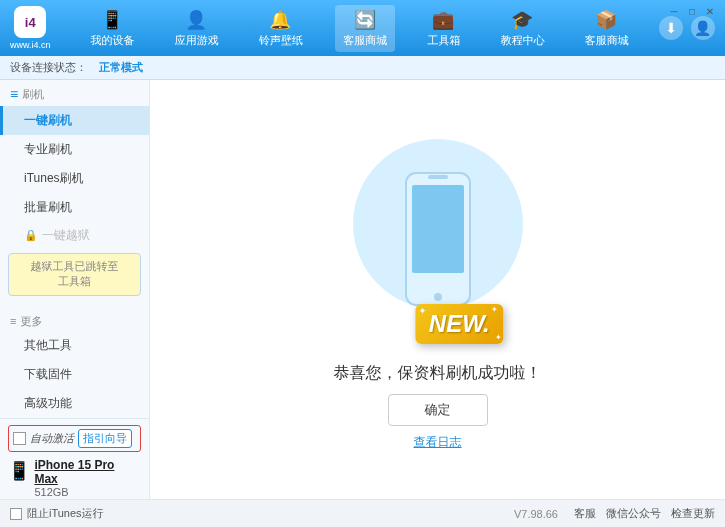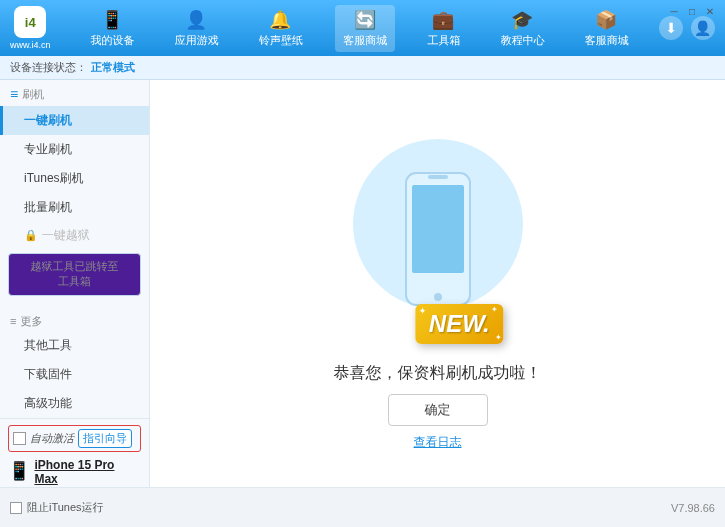--- a/index.html
+++ b/index.html
@@ -16,35 +16,35 @@
     .nav-icon { font-size: 18px; margin-bottom: 2px; }
     .nav-label { font-size: 11px; color: #fff; white-space: nowrap; }
     .header-right { display: flex; align-items: center; gap: 8px; margin-left: 10px; }
     .header-btn { width: 24px; height: 24px; border-radius: 50%; background: rgba(255,255,255,0.3); display: flex; align-items: center; justify-content: center; cursor: pointer; color: #fff; font-size: 14px; }
 
     
     .win-controls { position: absolute; top: 4px; right: 8px; display: flex; gap: 4px; }
     .win-btn { width: 14px; height: 14px; display: flex; align-items: center; justify-content: center; font-size: 10px; color: #555; cursor: pointer; }
 
     
-    .breadcrumb-bar { background: #e8f4ff; padding: 4px 10px; border-bottom: 1px solid #c8dff0; font-size: 11px; color: #555; display: flex; align-items: center; gap: 4px; }
+    .breadcrumb-bar { background: #e8f4ff; padding: 4px 10px; border-bottom: 1px solid #c8dff0; font-size: 11px; color: #555; display: flex; align-items: center; gap: 12px; }
     .breadcrumb-active { color: #1a8fe0; font-weight: bold; }
 
     
     .main { display: flex; width: 100%; height: calc(527px - 56px - 24px - 28px); }
 
     
     .sidebar { width: 150px; background: #f5f8fc; border-right: 1px solid #dde8f0; display: flex; flex-direction: column; padding: 0; overflow-y: auto; flex-shrink: 0; }
     .sidebar-section-header { display: flex; align-items: center; gap: 4px; padding: 6px 10px 4px; color: #888; font-size: 11px; }
     .sidebar-section-header .icon { font-size: 14px; color: #1a8fe0; }
     .sidebar-item { padding: 6px 26px 6px 24px; cursor: pointer; color: #444; font-size: 12px; position: relative; }
     .sidebar-item.active { background: #d0e8f8; color: #1a8fe0; font-weight: bold; border-left: 3px solid #1a8fe0; padding-left: 21px; }
     .sidebar-disabled { padding: 5px 10px 5px 24px; color: #bbb; font-size: 12px; display: flex; align-items: center; gap: 4px; }
     .sidebar-disabled .lock-icon { font-size: 11px; color: #ccc; }
-    .sidebar-note { margin: 4px 8px; background: #4c1d95; border: 1px solid #c0d4ec; border-radius: 4px; padding: 5px 6px; font-size: 11px; color: #888; line-height: 1.4; text-align: center; }
+    .sidebar-note { margin: 4px 8px; background: #fef9c3; border: 1px solid #c0d4ec; border-radius: 4px; padding: 5px 6px; font-size: 11px; color: #888; line-height: 1.4; text-align: center; }
     .sidebar-divider { height: 1px; background: #dde8f0; margin: 4px 8px; }
     .sidebar-more-header { display: flex; align-items: center; gap: 4px; padding: 6px 10px 2px; color: #888; font-size: 11px; }
     .auto-activate-row { display: flex; align-items: center; gap: 4px; margin-bottom: 4px; border: 1.5px solid #e04040; border-radius: 3px; padding: 3px 4px; }
     .checkbox { width: 13px; height: 13px; border: 1px solid #999; background: #fff; display: inline-flex; align-items: center; justify-content: center; cursor: pointer; flex-shrink: 0; }
     .auto-text { font-size: 11px; color: #555; cursor: pointer; font-style: italic; }
     .guide-btn { font-size: 11px; color: #1a8fe0; background: #fff; border: 1px solid #1a8fe0; border-radius: 3px; padding: 1px 4px; cursor: pointer; white-space: nowrap; text-align: center; }
     .device-info { display: flex; align-items: flex-start; gap: 4px; padding: 2px 0; }
     .device-icon { font-size: 18px; color: #1a8fe0; margin-top: 2px; }
     .device-details { display: flex; flex-direction: column; }
     .device-name { font-size: 12px; color: #222; font-weight: bold; text-decoration: underline; }
@@ -80,21 +80,21 @@
 
   <div class="win-controls">
     <div class="win-btn">─</div>
     <div class="win-btn">□</div>
     <div class="win-btn">✕</div>
   </div>
 
   <div class="header">
     <div class="logo">
       <div class="logo-icon">
-        <span style="font-size:13px;font-weight:bold;color:#4d7c0f;">i4</span>
+        <span style="font-size:13px;font-weight:bold;color:#701a75;">i4</span>
       </div>
       <div class="logo-text">www.i4.cn</div>
     </div>
     <div class="nav-items">
       <div class="nav-item">
         <span class="nav-icon">📱</span>
         <span class="nav-label">我的设备</span>
       </div>
       <div class="nav-item">
         <span class="nav-icon">👤</span>
@@ -212,21 +212,26 @@
       </div>
 
       <div class="success-text" style="font-size:16px;color:#333;margin:14px 0 10px;">恭喜您，保资料刷机成功啦！</div>
 
       <button class="confirm-btn" style="background:#fff;border:1px solid #ccc;border-radius:4px;padding:6px 36px;font-size:13px;color:#444;cursor:pointer;margin-bottom:8px;">确定</button>
 
       <a class="log-link" style="font-size:12px;color:#1a8fe0;cursor:pointer;text-decoration:underline;">查看日志</a>
     </div>
   </div>
 
-  <div class="status-bar" style="position:absolute;bottom:0;left:0;width:100%;height:40px;background:#f0f4f8;border-top:1px solid #dde8f0;display:flex;align-items:center;padding:0 10px;gap:8px;">
+  <div class="status-bar" style="position:absolute;bottom:0;left:0;width:100%;height:28px;background:#f0f4f8;border-top:1px solid #dde8f0;display:flex;align-items:center;padding:0 10px;gap:8px;">
     <div class="status-left" style="display:flex;align-items:center;gap:5px;">
       <div class="status-checkbox" style="width:12px;height:12px;border:1px solid #999;background:#fff;display:inline-flex;cursor:pointer;"></div>
       <span class="status-item">阻止iTunes运行</span>
     </div>
     <span class="version-text" style="font-size:11px;color:#888;margin-left:auto;">V7.98.66</span>
+    <div class="status-right" style="display:flex;gap:10px;margin-left:8px;">
+      <span class="status-item">客服</span>
+      <span class="status-item">微信公众号</span>
+      <span class="status-item">检查更新</span>
+    </div>
   </div>
 
 </div>
 
 </body></html>

